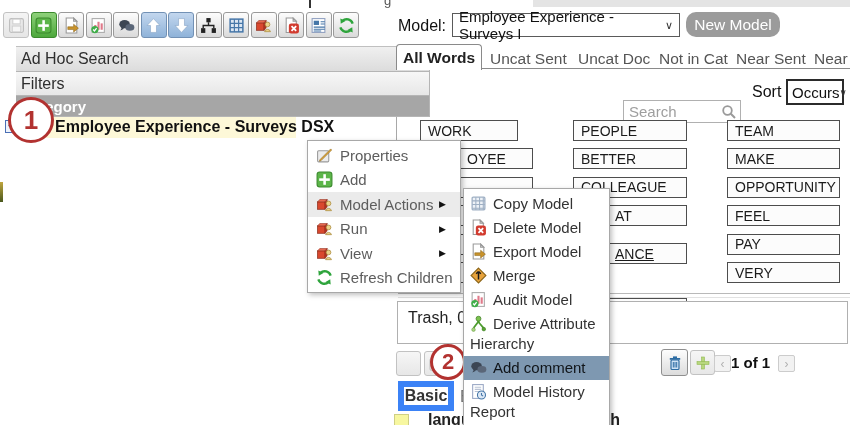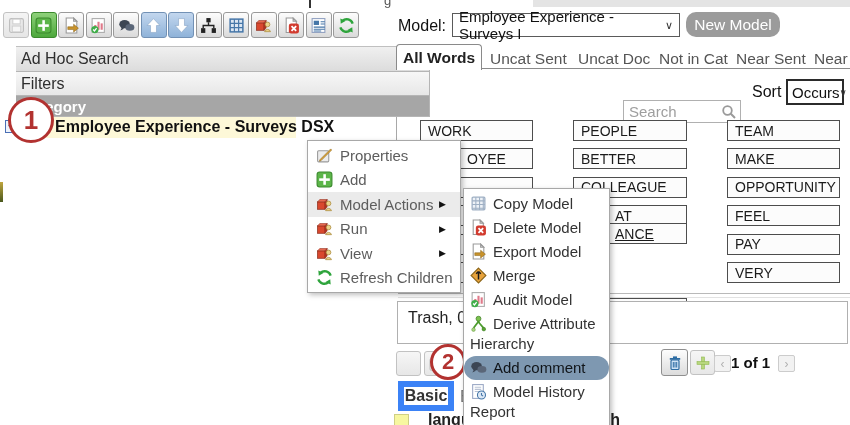--- a/index.html
+++ b/index.html
@@ -98,21 +98,21 @@
     box-shadow:2px 2px 5px rgba(0,0,0,.25); }
   #contextMenu { left:307px; top:140px; width:154px; padding:2px 0; z-index:10; }
   #subMenu { left:463px; top:188px; width:147px; padding:3px 0; z-index:12; }
   .mitem { position:relative; display:flex; align-items:center; height:24.5px; padding:0 14px 0 8px;
     font-size:15px; color:#5d5d5d; white-space:nowrap; }
   .mitem.hl { background:#ebebeb; }
   .mitem svg { width:17px; height:17px; margin-right:7px; flex:0 0 auto; }
   .mitem .arrow { margin-left:auto; font-size:9px; color:#111; }
   .sitem { display:block; padding:2px 4px 2px 6px; font-size:15px; color:#333; line-height:20px; }
   .sitem svg { width:17px; height:17px; margin-right:6px; vertical-align:-3px; }
-  .sitem.hlblue { background:#7e98b1; color:#101418;border-radius:12px; }
+  .sitem.hlblue { background:#7e98b1; color:#101418; }
 
   
   .callout { position:absolute; border:3.5px solid #b23230; border-radius:50%; background:#fff;
     color:#b23230; font-weight:bold; display:flex; align-items:center; justify-content:center; }
   #callout1 { left:8px; top:97px; width:46px; height:46px; font-size:26px; z-index:6; }
   #callout2 { left:430px; top:344px; width:36px; height:36px; font-size:22px; z-index:11; }
 
   
   .topBand { position:absolute; left:533px; top:0; width:317px; height:7px; background:#e4e4e4; }
   .topTick { position:absolute; left:309px; top:0; width:2px; height:8px; background:#333; }
@@ -264,31 +264,31 @@
     <svg class="treeDoc" viewBox="0 0 16 16">
         <rect x="2" y="1.5" width="12" height="13.5" fill="#fff" stroke="#8f9fc0"></rect>
         <rect x="3.5" y="3" width="4.5" height="3.5" fill="#6b87b5"></rect>
         <path d="M3.5 8.5 h9 M3.5 10.5 h9 M3.5 12.5 h6" stroke="#6b87b5" stroke-width="1" fill="none"></path>
       </svg>
     <div class="treeLabel">Employee Experience - Surveys DSX</div>
   </div>
   <div class="edgeArtifact"></div>
 
   <div id="wordsHost">
-      <div class="wbox" style="left: 420px; top: 120px; width: 113px;">WORK</div>
+      <div class="wbox" style="left: 420px; top: 120px; width: 98px;">WORK</div>
       <div class="wbox" style="left: 420px; top: 148.4px; width: 113px; padding-left: 46px;">OYEE</div>
       <div class="wbox" style="left: 420px; top: 176.8px; width: 113px;"></div>
       <div class="wbox" style="left: 420px; top: 205.2px; width: 113px;"></div>
       <div class="wbox" style="left: 420px; top: 233.6px; width: 113px;"></div>
       <div class="wbox" style="left: 420px; top: 262px; width: 113px;"></div>
       <div class="wbox" style="left: 573px; top: 120px; width: 114px;">PEOPLE</div>
       <div class="wbox" style="left: 573px; top: 148.4px; width: 114px;">BETTER</div>
       <div class="wbox" style="left: 573px; top: 176.8px; width: 114px;">COLLEAGUE</div>
       <div class="wbox" style="left: 573px; top: 205.2px; width: 114px; padding-left: 41px;">AT</div>
-      <div class="wbox" style="left: 573px; top: 223px; width: 114px; padding-left: 41px; text-decoration: underline;">ANCE</div>
+      <div class="wbox" style="left: 573px; top: 243px; width: 114px; padding-left: 41px; text-decoration: underline;">ANCE</div>
       <div class="wbox" style="left: 573px; top: 262px; width: 114px; padding-left: 41px; margin-top: 36px;">ROVE</div>
       <div class="wbox" style="left: 727px; top: 120px; width: 113px;">TEAM</div>
       <div class="wbox" style="left: 727px; top: 148.4px; width: 113px;">MAKE</div>
       <div class="wbox" style="left: 727px; top: 176.8px; width: 113px;">OPPORTUNITY</div>
       <div class="wbox" style="left: 727px; top: 205.2px; width: 113px;">FEEL</div>
       <div class="wbox" style="left: 727px; top: 233.6px; width: 113px;">PAY</div>
       <div class="wbox" style="left: 727px; top: 262px; width: 113px;">VERY</div>
     </div>
   <div class="divider1"></div>
   <div class="divider2"></div>

